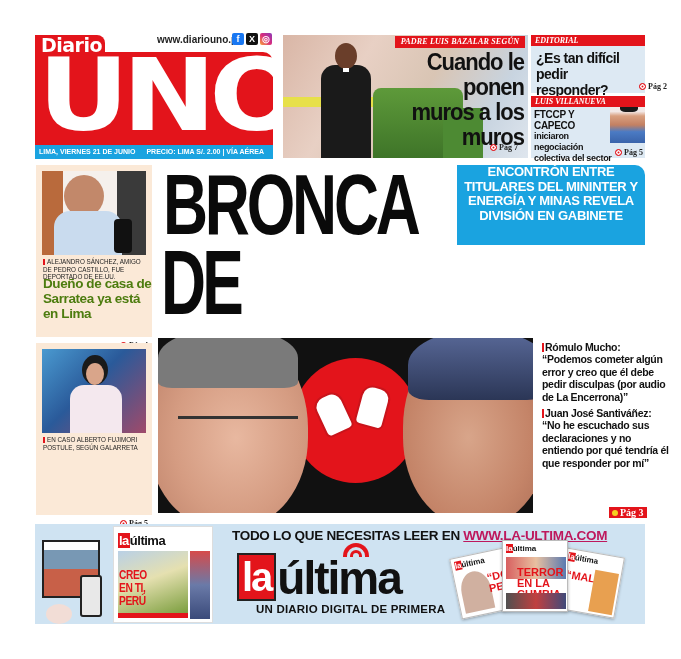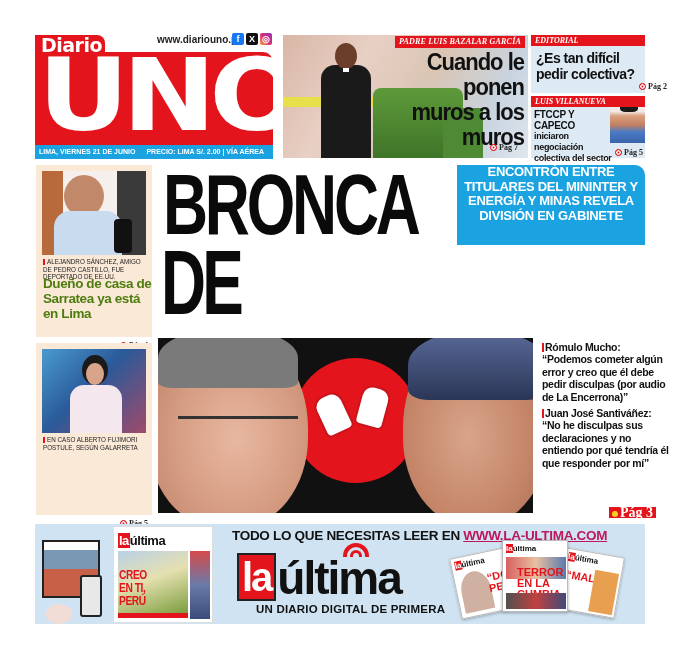--- a/index.html
+++ b/index.html
@@ -62,21 +62,21 @@
   .face-left { left: -10px; top: -10px; width: 160px; height: 200px; background: radial-gradient(ellipse at 55% 55%, #e8b8a0 0%, #d59c82 50%, #b77a62 100%); }
   .face-left .hair { position: absolute; left: 10px; top: 0; width: 140px; height: 60px; background: #7a7a7a; border-radius: 50% 50% 10% 10%; }
   .face-left .glasses { position: absolute; left: 30px; top: 88px; width: 120px; height: 3px; background: #333; }
   .face-right { left: 245px; top: -8px; width: 145px; height: 195px; background: radial-gradient(ellipse at 45% 55%, #d8a58a 0%, #c48468 55%, #a56650 100%); }
   .face-right .hair { position: absolute; left: 5px; top: 0; width: 140px; height: 70px; background: linear-gradient(#5a6a9a, #2b3656); border-radius: 50% 50% 15% 15%; }
 
   
   .quotes { position: absolute; left: 542px; top: 341px; width: 132px; color: #111; font-weight: 900; font-size: 10.5px; line-height: 12.4px; letter-spacing: -0.3px; }
   .quotes .q { margin-bottom: 4px; }
   .quotes .mk { display: inline-block; width: 2px; height: 9px; background: #e3141b; margin-right: 1px; vertical-align: -1px; }
-  .pag3 { position: absolute; left: 609px; top: 507px; background: #e3141b; color: #fff; font-size: 14px; font-weight: bold; padding: 0 3px; line-height: 11px; font-family: "Liberation Serif", serif; }
+  .pag3 { position: absolute; left: 609px; top: 507px; background: #e3141b; color: #fff; font-size: 10px; font-weight: bold; padding: 0 3px; line-height: 11px; font-family: "Liberation Serif", serif; }
   .pag3 .dot { display: inline-block; width: 6px; height: 6px; border-radius: 50%; background: #f5d020; margin-right: 2px; vertical-align: 0; }
 
   
   .banner { position: absolute; left: 35px; top: 524px; width: 610px; height: 100px; background: #cfe3f2; }
   .bn-devices { position: absolute; left: 42px; top: 540px; width: 62px; height: 84px; }
   .bn-laptop { position: absolute; left: 0; top: 0; width: 58px; height: 58px; background: linear-gradient(#ffffff 0 14%, #7898b4 14% 50%, #c86048 50% 100%); border: 2px solid #222; }
   .bn-phone { position: absolute; left: 38px; top: 35px; width: 22px; height: 42px; background: #e8e8e8; border: 2px solid #222; border-radius: 3px; }
   .bn-hand { position: absolute; left: 4px; top: 64px; width: 26px; height: 20px; background: #f2ddd6; border-radius: 50%; }
   .bn-cover { position: absolute; left: 113px; top: 526px; width: 100px; height: 97px; background: #fff; border: 1px solid #ddd; }
   .bn-cover .logo { position: absolute; left: 4px; top: 6px; font-size: 13px; font-weight: 900; color: #111; letter-spacing: -0.5px; }
@@ -122,29 +122,29 @@
   <div class="padre-photo">
     <div class="yellow"></div>
     <div class="grass"></div>
     <div class="grass2"></div>
     <div class="priest">
         <div class="body"></div>
         <div class="head"></div>
         <div class="collar"></div>
       </div>
   </div>
-  <div class="padre-tag">PADRE LUIS BAZALAR GARCÍA</div>
+  <div class="padre-tag">PADRE LUIS BAZALAR SEGÚN</div>
   <div class="padre-head">Cuando le ponen muros a los muros</div>
   <div class="pag abs" style="left:490px;top:143px;"><span class="dot"></span><span>Pág 7</span></div>
 </div>
 
 <div>
   <div class="edit-box"></div>
   <div class="edit-tag">EDITORIAL</div>
-  <div class="edit-head" style="width:106px;">¿Es tan difícil pedir colectiva?</div>
+  <div class="edit-head" style="width:106px;">¿Es tan difícil pedir responder?</div>
   <div class="pag abs" style="left:615px;top:82px;margin-left:24px;"><span class="dot"></span><span>Pág 2</span></div>
 </div>
 
 <div>
   <div class="lv-box"></div>
   <div class="lv-photo">
       <div class="hair"></div>
     </div>
   <div class="lv-tag">LUIS VILLANUEVA</div>
   <div class="lv-head" style="width:80px;">
@@ -193,21 +193,21 @@
       </div>
   </div>
 
   <div class="quotes">
     <div class="q">
       <span class="mk"></span><span>Rómulo Mucho:</span>
       <div>“Podemos cometer algún error y creo que él debe pedir disculpas (por audio de La Encerrona)”</div>
     </div>
     <div class="q">
       <span class="mk"></span><span>Juan José Santiváñez:</span>
-      <div>“No he disculpas sus declaraciones y no entiendo por qué tendría él que responder por mí”</div>
+      <div>“No he escuchado sus declaraciones y no entiendo por qué tendría él que responder por mí”</div>
     </div>
   </div>
   <div class="pag3"><span class="dot"></span><span>Pág 3</span></div>
 </div>
 
 <div>
   <div class="banner"></div>
   <div class="bn-devices">
     <div class="bn-laptop"></div>
     <div class="bn-phone"></div>

